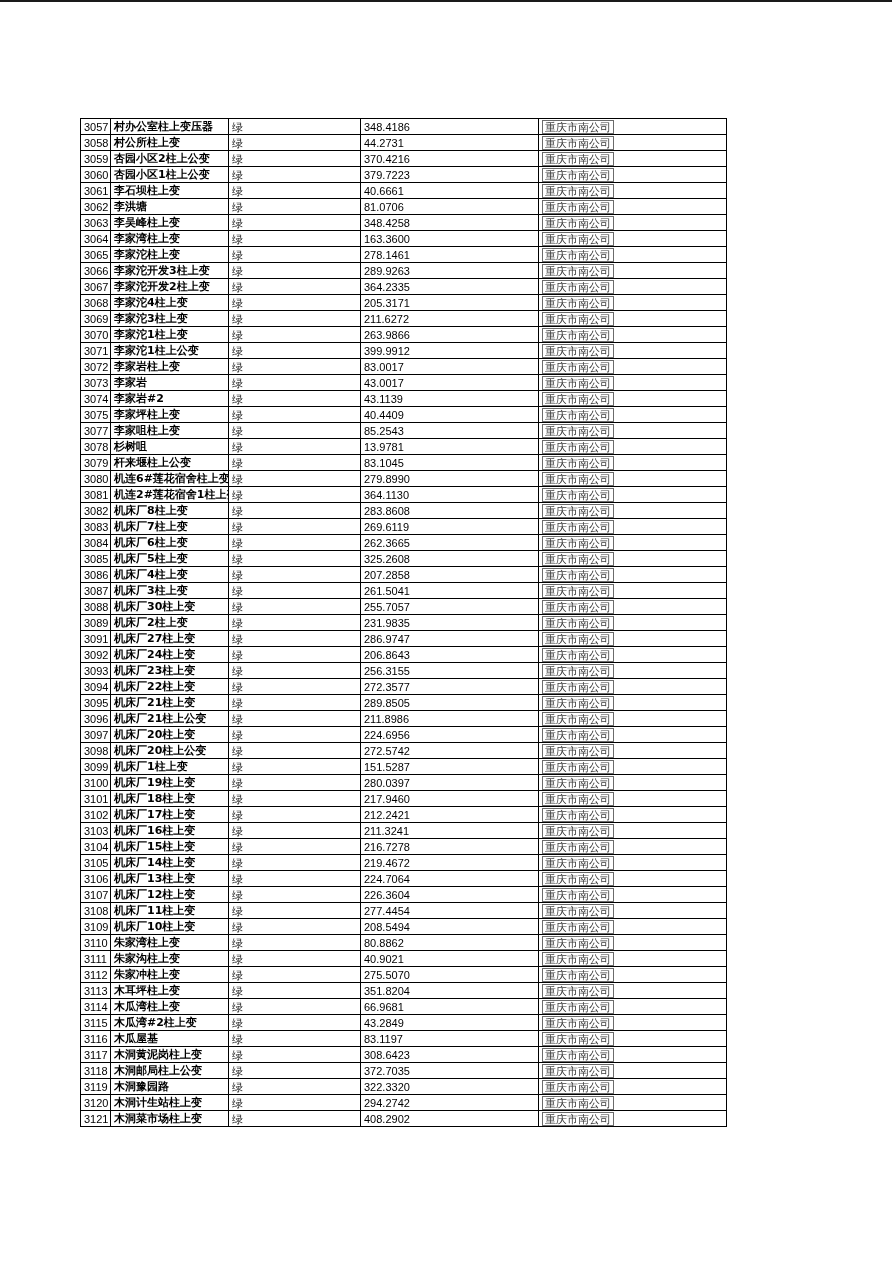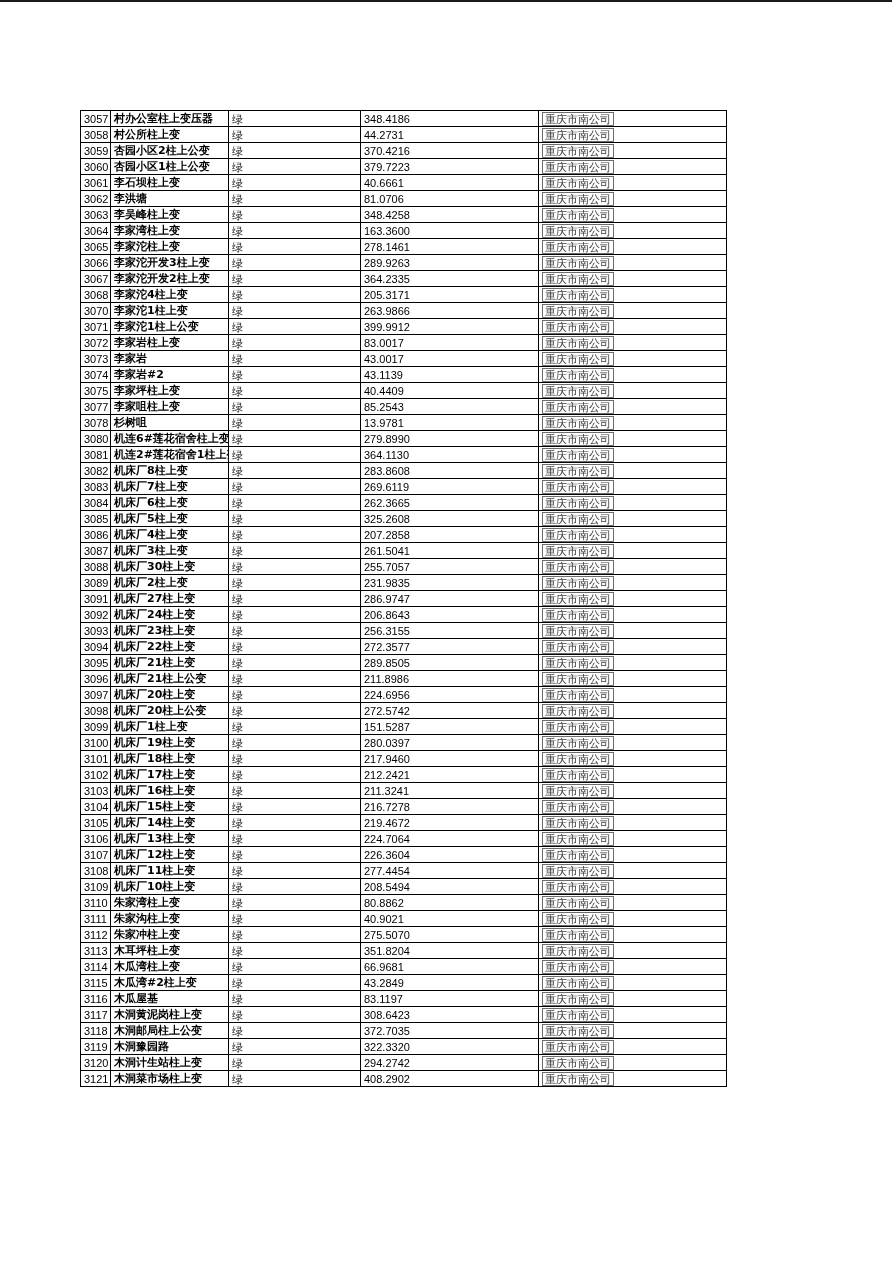--- a/index.html
+++ b/index.html
@@ -13,21 +13,21 @@
   .page {
     position: relative;
     width: 892px;
     height: 1262px;
     background: #ffffff;
     border-top: 2px solid #1a1a1a;
   }
   .sheet-table {
     position: absolute;
     left: 80px;
-    top: 108px;
+    top: 116px;
     border-collapse: collapse;
     table-layout: fixed;
     width: 646px;
     font-size: 11px;
     color: #000000;
   }
   .sheet-table td {
     border: 1px solid #000000;
     height: 16px;
     padding: 0 3px;
@@ -135,20 +135,27 @@
           <td class="col-company"><span class="company-box">重庆市南公司</span></td>
         </tr>
         <tr>
           <td class="col-id">3068</td>
           <td class="col-name">李家沱4柱上变</td>
           <td class="col-status"><span class="status-text">绿</span></td>
           <td class="col-value">205.3171</td>
           <td class="col-company"><span class="company-box">重庆市南公司</span></td>
         </tr>
         <tr>
+          <td class="col-id">3069</td>
+          <td class="col-name">李家沱3柱上变</td>
+          <td class="col-status"><span class="status-text">绿</span></td>
+          <td class="col-value">211.6272</td>
+          <td class="col-company"><span class="company-box">重庆市南公司</span></td>
+        </tr>
+        <tr>
           <td class="col-id">3070</td>
           <td class="col-name">李家沱1柱上变</td>
           <td class="col-status"><span class="status-text">绿</span></td>
           <td class="col-value">263.9866</td>
           <td class="col-company"><span class="company-box">重庆市南公司</span></td>
         </tr>
         <tr>
           <td class="col-id">3071</td>
           <td class="col-name">李家沱1柱上公变</td>
           <td class="col-status"><span class="status-text">绿</span></td>
@@ -188,20 +195,27 @@
           <td class="col-name">李家咀柱上变</td>
           <td class="col-status"><span class="status-text">绿</span></td>
           <td class="col-value">85.2543</td>
           <td class="col-company"><span class="company-box">重庆市南公司</span></td>
         </tr>
         <tr>
           <td class="col-id">3078</td>
           <td class="col-name">杉树咀</td>
           <td class="col-status"><span class="status-text">绿</span></td>
           <td class="col-value">13.9781</td>
+          <td class="col-company"><span class="company-box">重庆市南公司</span></td>
+        </tr>
+        <tr>
+          <td class="col-id">3079</td>
+          <td class="col-name">杆来堰柱上公变</td>
+          <td class="col-status"><span class="status-text">绿</span></td>
+          <td class="col-value">83.1045</td>
           <td class="col-company"><span class="company-box">重庆市南公司</span></td>
         </tr>
         <tr>
           <td class="col-id">3080</td>
           <td class="col-name">机连6#莲花宿舍柱上变</td>
           <td class="col-status"><span class="status-text">绿</span></td>
           <td class="col-value">279.8990</td>
           <td class="col-company"><span class="company-box">重庆市南公司</span></td>
         </tr>
         <tr>

